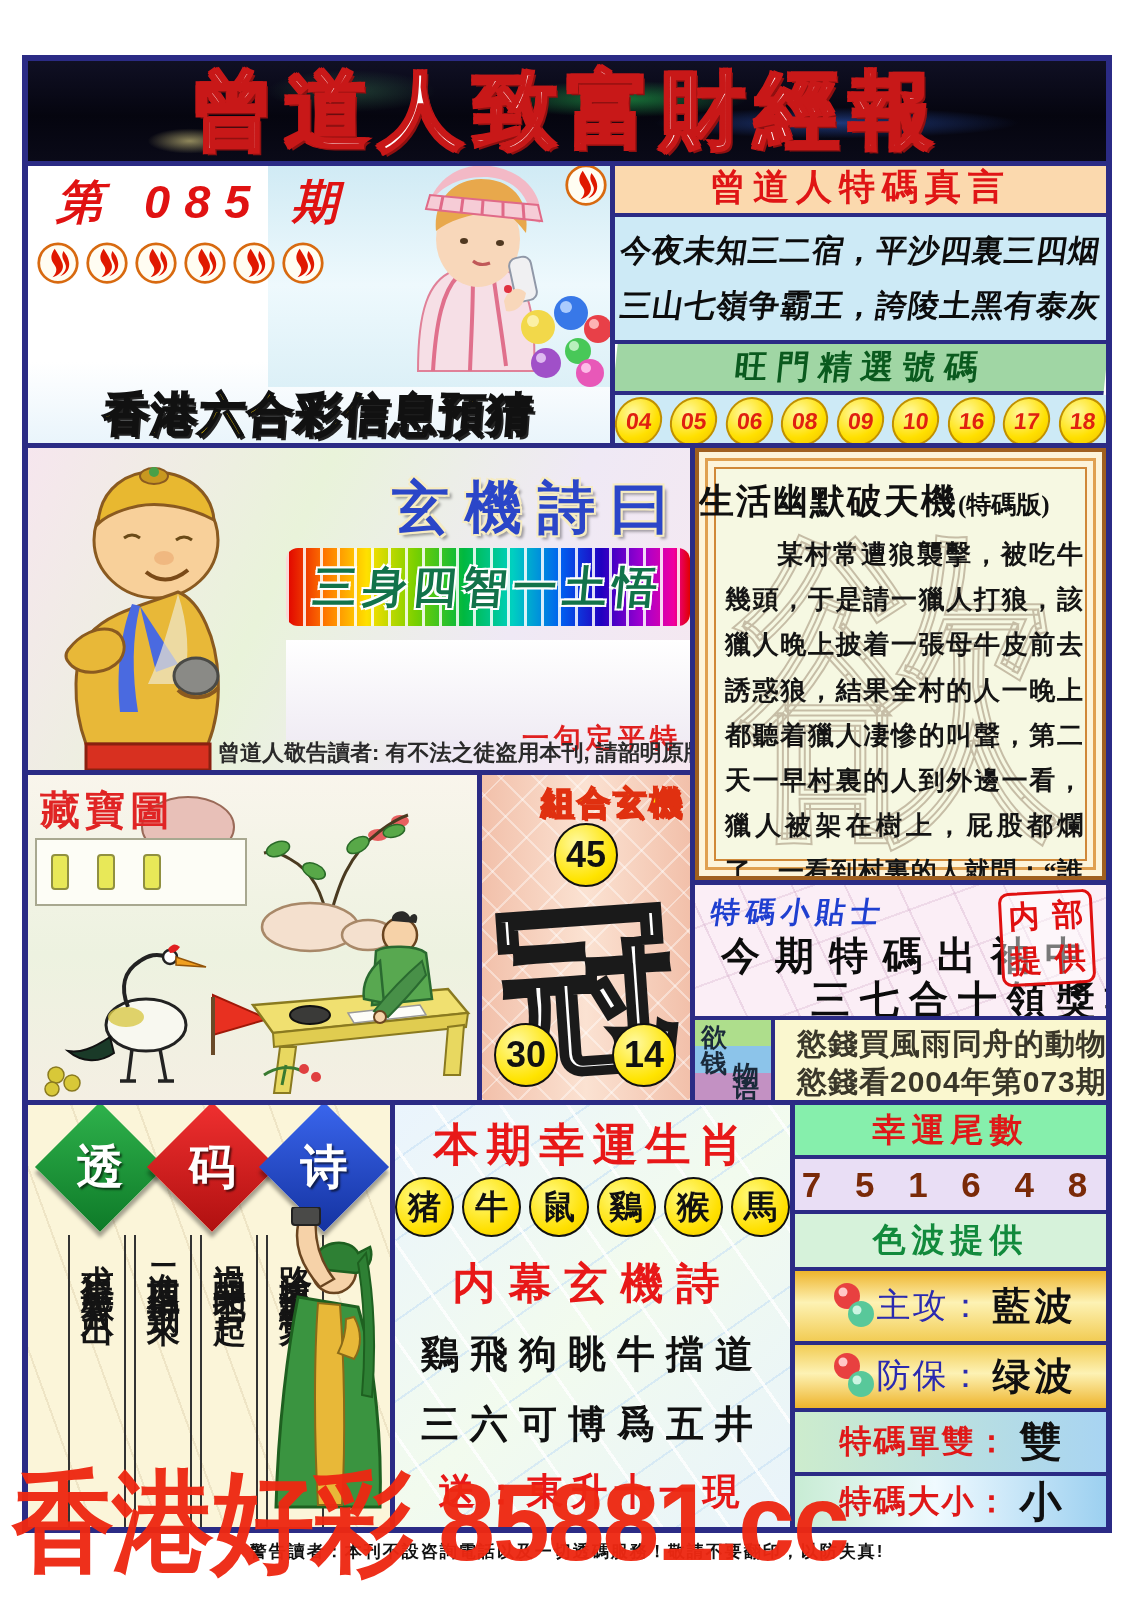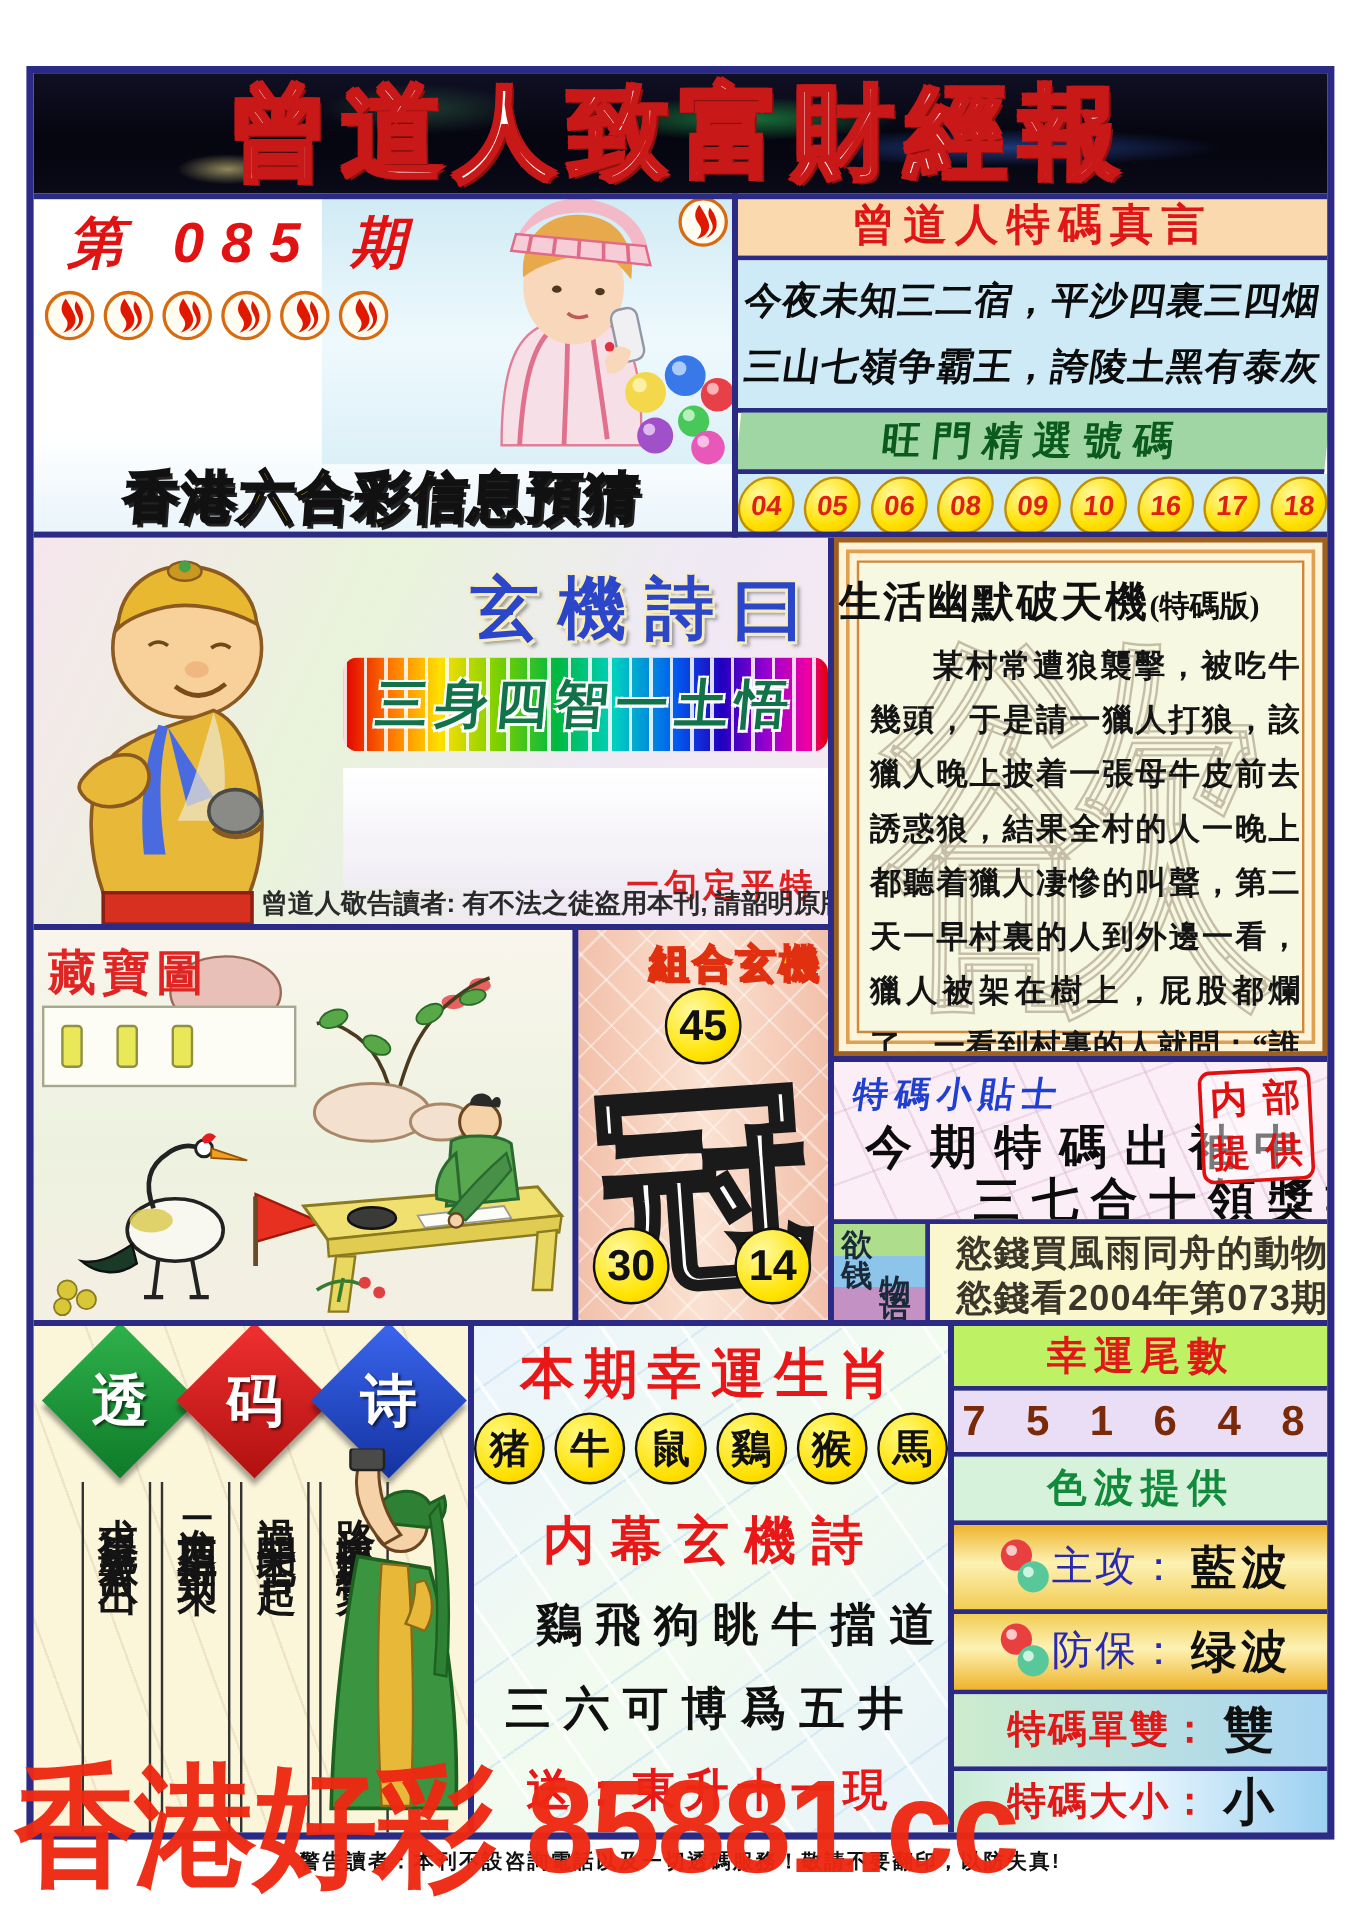--- a/index.html
+++ b/index.html
@@ -134,28 +134,28 @@
   .lucky{left:395px;top:1105px;width:395px;height:422px;z-index:1;overflow:hidden;
     background:
       repeating-linear-gradient(55deg,transparent 0 52px,rgba(255,255,255,.8) 52px 55px),
       repeating-linear-gradient(-35deg,transparent 0 64px,rgba(200,225,245,.6) 64px 66px),
       linear-gradient(135deg,#eaf4fd,#f2fbee 50%,#e8f3fb);}
   .lucky-title{left:0;top:10px;width:100%;text-align:center;font-size:45px;font-weight:900;color:#e81818;letter-spacing:8px;white-space:nowrap;}
   .zodiac-row{left:0;top:72px;width:100%;display:flex;justify-content:center;gap:8px;}
   .zball{width:56px;height:56px;border-radius:50%;background:radial-gradient(circle at 35% 30%,#fffa80,#ffe000 65%,#eec800);
     border:2.5px solid #111;display:flex;align-items:center;justify-content:center;font-size:33px;font-weight:900;color:#111;}
   .lucky-inner{left:0;top:150px;width:100%;text-align:center;font-size:43px;font-weight:900;color:#e81818;letter-spacing:13px;white-space:nowrap;}
-  .lucky-l1{left:0;top:224px;width:100%;text-align:right;font-size:38px;font-weight:900;color:#101010;letter-spacing:11px;white-space:nowrap;}
+  .lucky-l1{left:0;top:224px;width:100%;text-align:center;font-size:38px;font-weight:900;color:#101010;letter-spacing:11px;white-space:nowrap;}
   .lucky-l2{left:0;top:294px;width:100%;text-align:center;font-size:38px;font-weight:900;color:#101010;letter-spacing:11px;white-space:nowrap;}
   .lucky-l3{left:0;top:362px;width:100%;text-align:center;font-size:37px;font-weight:900;color:#e81818;letter-spacing:7px;white-space:nowrap;}
   
   .rbp{left:795px;top:1105px;width:311px;height:422px;z-index:1;display:flex;flex-direction:column;}
   .rbp>div{border-bottom:4px solid #2b2b85;display:flex;align-items:center;justify-content:center;}
   .rbp>div:last-child{border-bottom:none;}
-  .r-tail{height:53px;background:#bef264;font-size:33px;font-weight:900;color:#e01818;letter-spacing:6px;}
+  .r-tail{height:53px;background:#86efac;font-size:33px;font-weight:900;color:#e01818;letter-spacing:6px;}
   .r-nums{height:54px;background:#e9def5;font-size:35px;font-weight:900;color:#7a2a08;letter-spacing:12px;white-space:nowrap;}
   .r-wave{height:56px;background:#d6f2da;font-size:33px;font-weight:900;color:#128a3c;letter-spacing:6px;}
   .r-gold{height:74px;background:linear-gradient(180deg,#eeb42c,#fdf2b4 45%,#f2cc54);justify-content:flex-start;padding-left:6px;}
   .r-gold2{height:66px;background:linear-gradient(180deg,#f2cc54,#fdf2b4 45%,#eeb42c);justify-content:flex-start;padding-left:6px;}
   .r-label{font-size:34px;font-weight:400;color:#2a2ab0;letter-spacing:2px;}
   .r-value{font-size:38px;font-weight:900;color:#101010;margin-left:8px;letter-spacing:4px;}
   .r-par{height:64px;background:linear-gradient(90deg,#cdeccd,#a8d4f2);}
   .r-size{height:51px;background:linear-gradient(90deg,#c8ecd4,#f0faff 45%,#9cd0f0);}
   .r-redlab{font-size:32px;font-weight:900;color:#e01818;letter-spacing:2px;}
   .r-blkval{font-size:42px;font-weight:900;color:#101010;margin-left:10px;}

